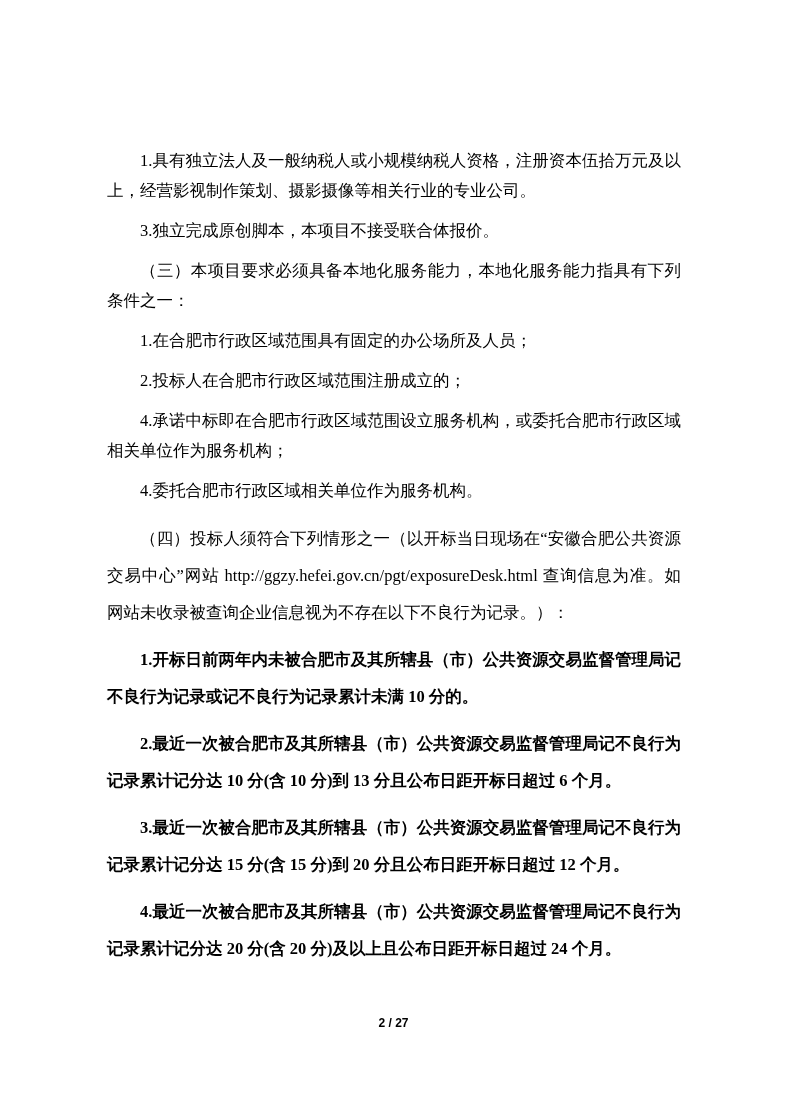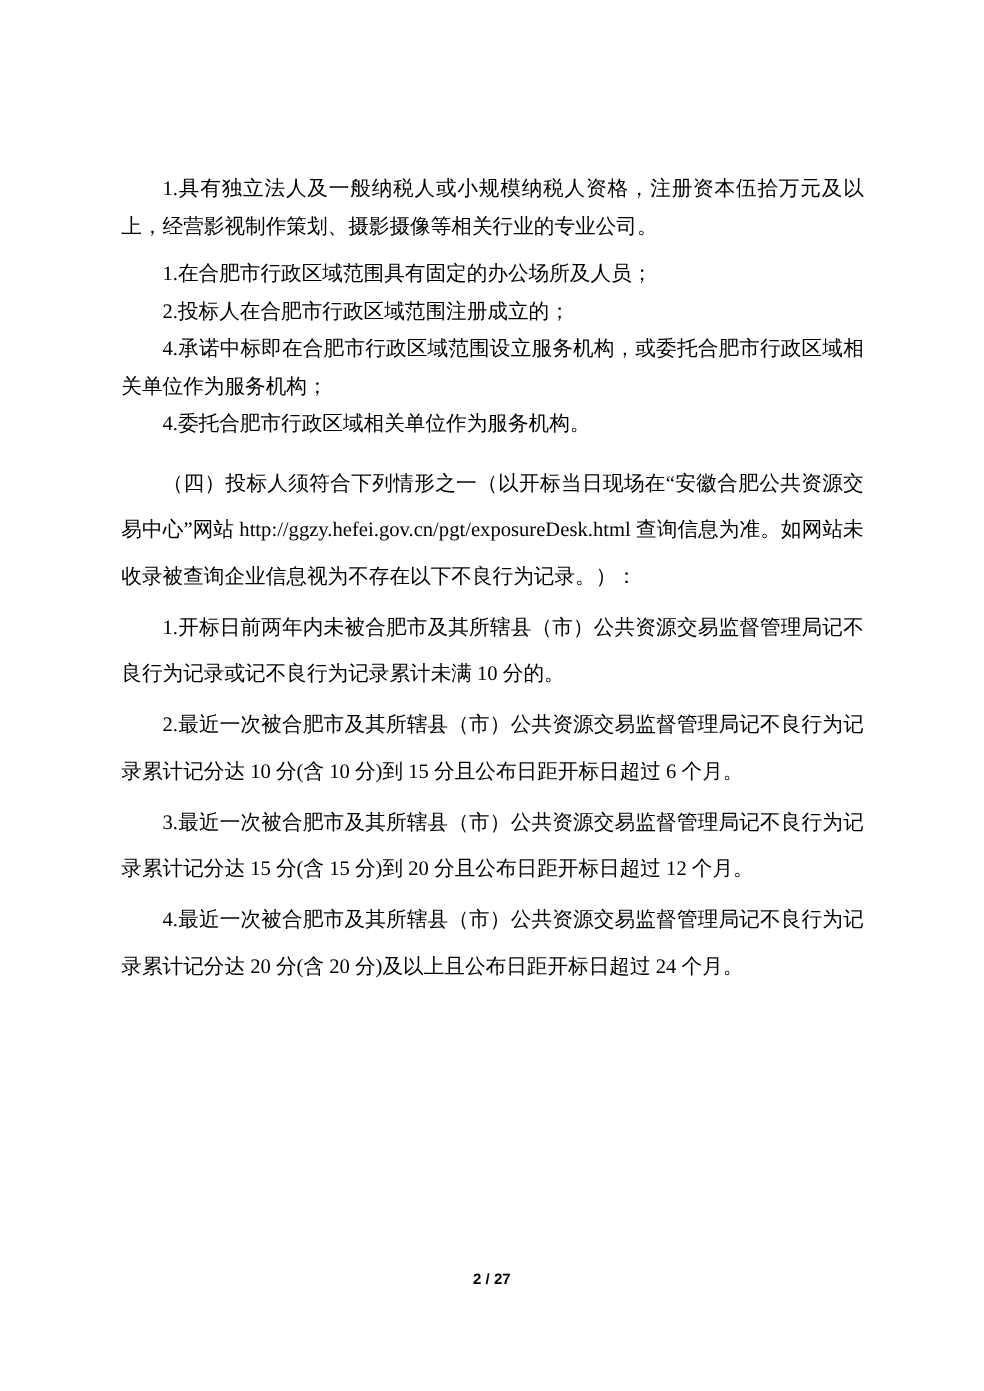--- a/index.html
+++ b/index.html
@@ -16,56 +16,58 @@
     font-family: "Liberation Serif", serif;
     color: #000000;
   }
   .content {
     position: absolute;
     left: 97px;
     top: 136px;
     width: 594px;
   }
   .para {
-    margin: 0;
+    margin: 10px;
     font-size: 16.5px;
     text-align: justify;
     text-indent: 2em;
     word-break: break-all;
     overflow-wrap: break-word;
   }
   .para.tight { line-height: 30px; }
   .para.loose { line-height: 37px; }
-  .para.loose + .para.loose { margin-top: 4px; }
+  .para.loose + .para.loose { margin-top: 4px; font-weight: bold; }
   .para.tight.gap-before { margin-top: 8px; }
   .para.loose.gap-before { margin-top: 14px; }
   .footer {
     position: absolute;
     left: 0;
     top: 1016px;
     width: 100%;
     text-align: center;
     font-family: "Liberation Sans", sans-serif;
     font-weight: bold;
     font-size: 12px;
     color: #000000;
   }
 </style>
 </head>
 <body>
 
 <div class="page">
   <div class="content">
       <p class="para tight">1.具有独立法人及一般纳税人或小规模纳税人资格，注册资本伍拾万元及以上，经营影视制作策划、摄影摄像等相关行业的专业公司。</p>
+      <p class="para tight">3.独立完成原创脚本，本项目不接受联合体报价。</p>
+      <p class="para tight">（三）本项目要求必须具备本地化服务能力，本地化服务能力指具有下列条件之一：</p>
       <p class="para tight gap-before">1.在合肥市行政区域范围具有固定的办公场所及人员；</p>
       <p class="para tight">2.投标人在合肥市行政区域范围注册成立的；</p>
       <p class="para tight">4.承诺中标即在合肥市行政区域范围设立服务机构，或委托合肥市行政区域相关单位作为服务机构；</p>
       <p class="para tight">4.委托合肥市行政区域相关单位作为服务机构。</p>
       <p class="para loose gap-before">（四）投标人须符合下列情形之一（以开标当日现场在“安徽合肥公共资源交易中心”网站 http://ggzy.hefei.gov.cn/pgt/exposureDesk.html 查询信息为准。如网站未收录被查询企业信息视为不存在以下不良行为记录。）：</p>
       <p class="para loose">1.开标日前两年内未被合肥市及其所辖县（市）公共资源交易监督管理局记不良行为记录或记不良行为记录累计未满 10 分的。</p>
-      <p class="para loose">2.最近一次被合肥市及其所辖县（市）公共资源交易监督管理局记不良行为记录累计记分达 10 分(含 10 分)到 15 分且公布日距开标日超过 6 个月。</p>
+      <p class="para loose">2.最近一次被合肥市及其所辖县（市）公共资源交易监督管理局记不良行为记录累计记分达 10 分(含 10 分)到 13 分且公布日距开标日超过 6 个月。</p>
       <p class="para loose">3.最近一次被合肥市及其所辖县（市）公共资源交易监督管理局记不良行为记录累计记分达 15 分(含 15 分)到 20 分且公布日距开标日超过 12 个月。</p>
       <p class="para loose">4.最近一次被合肥市及其所辖县（市）公共资源交易监督管理局记不良行为记录累计记分达 20 分(含 20 分)及以上且公布日距开标日超过 24 个月。</p>
     </div>
   <div class="footer">
     <span>2 / 27</span>
   </div>
 </div>
 
 </body></html>

